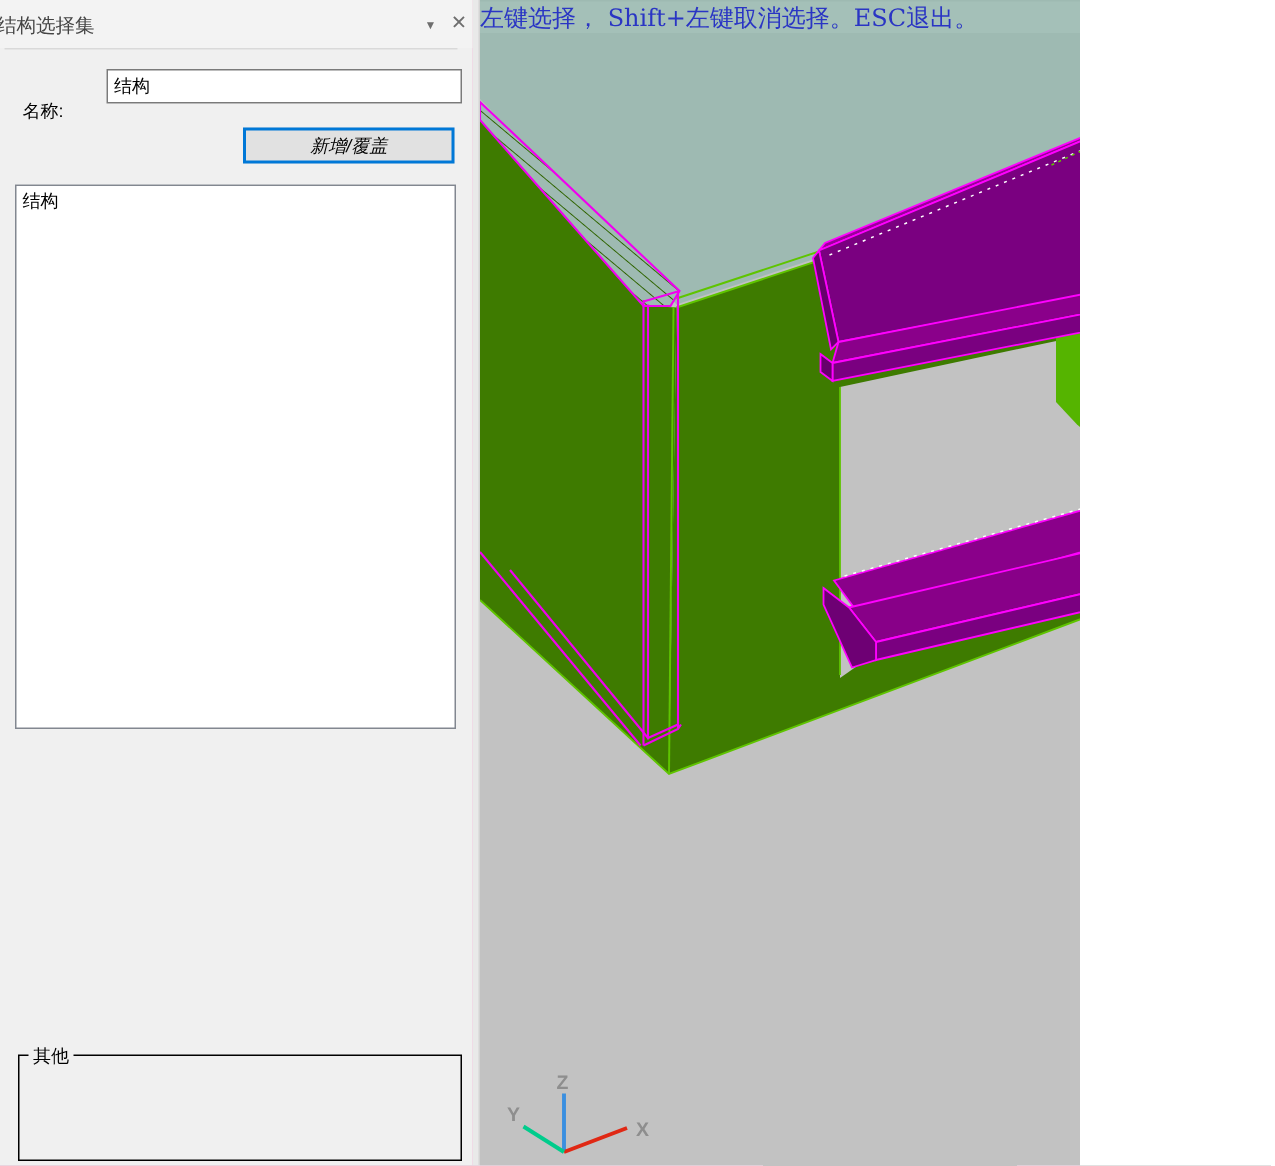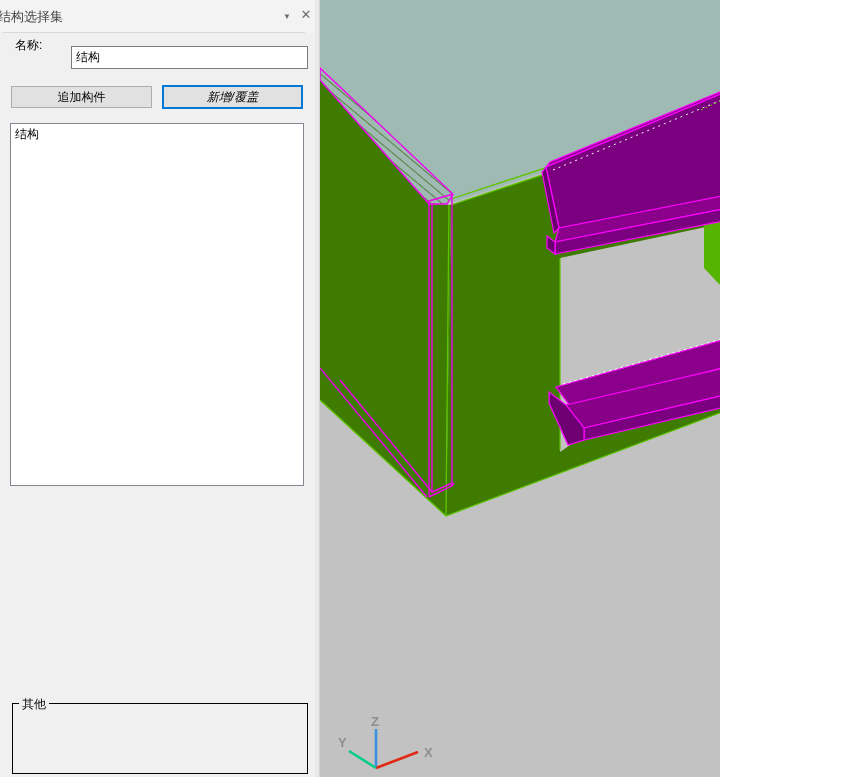--- a/index.html
+++ b/index.html
@@ -9,21 +9,21 @@
   
   .panel{position:absolute;left:0;top:0;width:315px;height:777px;background:#F0F0F0;}
   .titlebar{position:absolute;left:0;top:0;width:315px;height:32px;background:#F3F3F3;}
   .title{position:absolute;left:-2px;top:8px;font-size:13px;color:#444;white-space:nowrap;}
   .collapse{position:absolute;left:278px;top:8px;width:18px;height:18px;color:#6E6E6E;
             font-size:8px;line-height:18px;text-align:center;cursor:default;}
   .close{position:absolute;left:297px;top:6px;width:18px;height:18px;color:#6E6E6E;
          font-size:13px;line-height:18px;text-align:center;cursor:default;}
   .sep{position:absolute;left:3px;top:32px;width:302px;height:1px;background:#D9D9D9;}
 
-  .name-label{position:absolute;left:15px;top:37px;}
+  .name-label{position:absolute;left:15px;top:66px;}
   .name-input{position:absolute;left:71px;top:46px;width:227px;height:21px;border:1px solid #7A7A7A;
               background:#fff;font-family:inherit;font-size:12px;padding:0 4px;outline:none;}
 
   .btn{position:absolute;height:22px;background:#E1E1E1;border:1px solid #ADADAD;
        font-family:inherit;font-size:12px;color:#000;padding:0;cursor:default;}
   .btn-append{left:11px;top:86px;width:141px;}
   .btn-new{left:162px;top:85px;width:141px;height:24px;border:2px solid #0078D7;background:#E1E1E1;font-style:italic;}
   .listbox{position:absolute;left:10px;top:123px;width:292px;height:361px;background:#fff;
            border:1px solid #828790;overflow:hidden;}
   .list-item{padding:2px 4px;height:16px;line-height:16px;}
@@ -57,21 +57,20 @@
     <div class="titlebar">
       <div class="title">结构选择集</div>
       <div class="collapse">▼</div>
       <div class="close">✕</div>
     </div>
     <div class="sep"></div>
 
     <div class="name-label">名称:</div>
     <input class="name-input" type="text" value="结构" style="">
 
-    <button class="btn btn-append">追加构件</button>
     <button class="btn btn-new">新增/覆盖</button>
 
     <div class="listbox">
       <div class="list-item">结构</div>
     </div>
 
 
 
     <div class="groupbox">
       <div class="group-label">其他</div>
@@ -150,15 +149,16 @@
       <g>
         <line x1="56" y1="768" x2="56" y2="729" stroke="#3A8FE0" stroke-width="2.6"></line>
         <line x1="56" y1="768" x2="98" y2="752" stroke="#E02814" stroke-width="2.6"></line>
         <line x1="56" y1="768" x2="29" y2="751" stroke="#00CC8C" stroke-width="2.6"></line>
         <text class="axis-label" x="51" y="726">Z</text>
         <text class="axis-label" x="104" y="757">X</text>
         <text class="axis-label" x="18" y="747">Y</text>
       </g>
     </svg>
 
+    <div class="msgbar">左键选择， Shift+左键取消选择。ESC退出。</div>
   </div>
 
 </div>
 
 </body></html>

